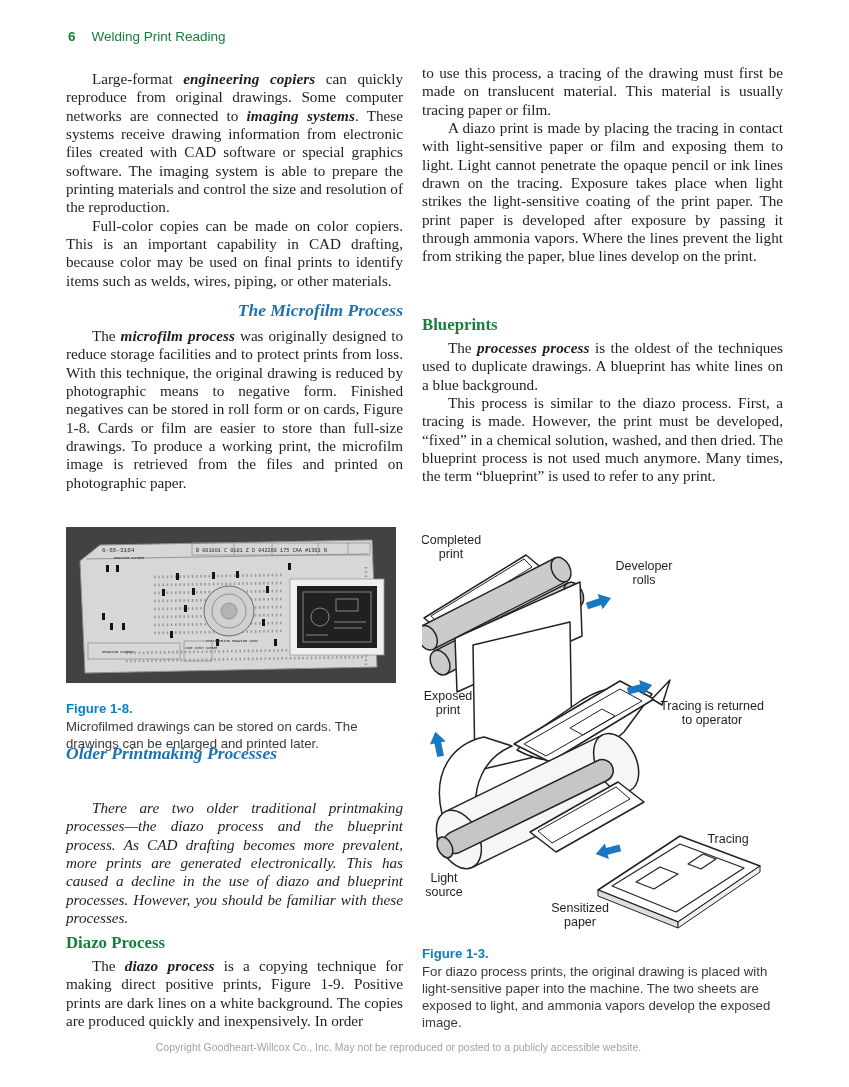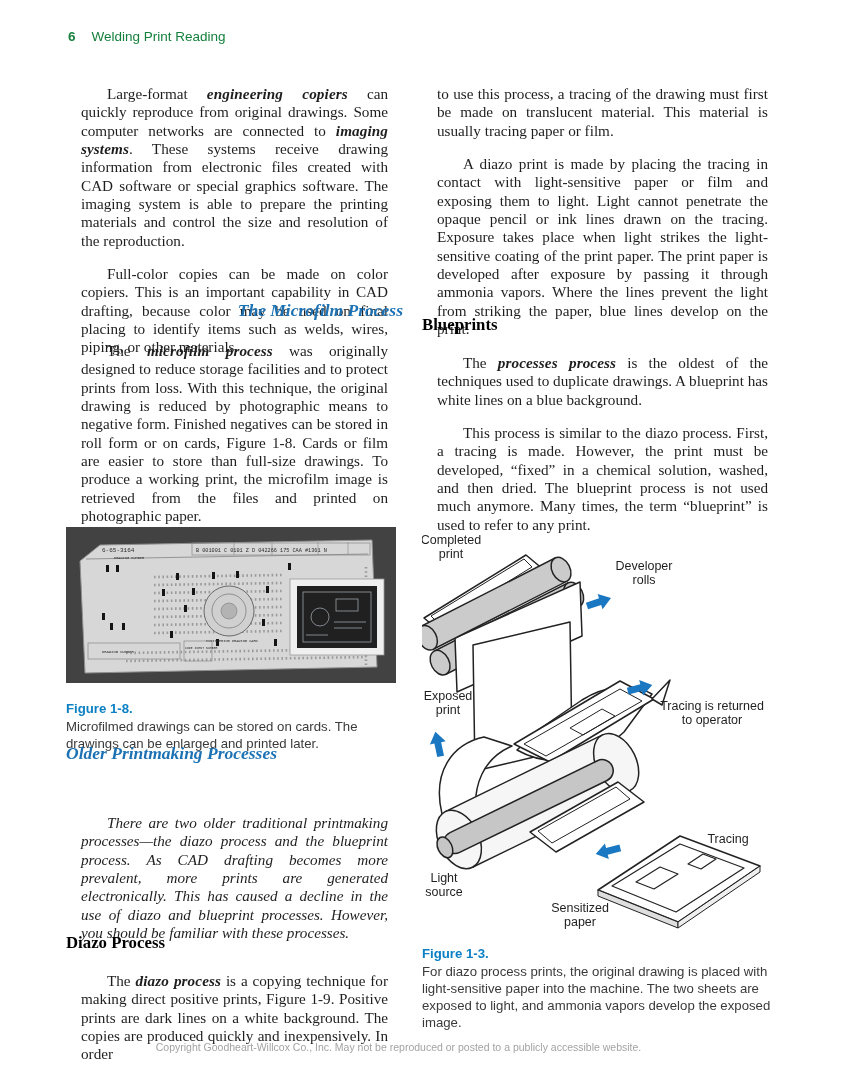--- a/index.html
+++ b/index.html
@@ -6,47 +6,47 @@
   #page{position:relative;width:849px;height:1087px;background:#ffffff;overflow:hidden;
         font-family:"Liberation Serif",serif;color:#1e1e1e;}
   
   #runhead{position:absolute;left:68px;top:29px;font-family:"Liberation Sans",sans-serif;
            font-size:13.5px;color:#15803d;}
   #runhead .pg{font-weight:bold;margin-right:16px;}
   
   .abs{position:absolute;}
   .col-l{left:66px;width:337px;}
   .col-r{left:422px;width:361px;}
-  p.body{margin:15px;font-size:15.2px;line-height:18.35px;text-align:justify;color:#1e1e1e;}
+  p.body{margin:0;font-size:15.2px;line-height:18.35px;text-align:justify;color:#1e1e1e;}
   p.body.ind{text-indent:26px;}
   p.body b i, p.body i b{letter-spacing:.1px;}
   h3.blue{margin:0;font-family:"Liberation Serif",serif;font-style:italic;font-weight:bold;
           font-size:17.5px;color:#1d72b4;}
-  h3.blk{margin:0;font-family:"Liberation Serif",serif;font-weight:bold;font-size:16.8px;color:#000000;}
+  h3.blk{margin:0;font-family:"Liberation Serif",serif;font-weight:bold;font-size:16.8px;color:#15803d;}
   
   .figcap{font-family:"Liberation Sans",sans-serif;font-size:13.2px;line-height:17px;color:#3a3a3a;}
   .figcap .lab{display:block;font-weight:bold;color:#0b80c4;margin-bottom:1px;}
   
   text.dlab{font-family:"Liberation Sans",sans-serif;font-size:12.5px;fill:#1f1f1f;text-anchor:middle;}
   text.card-t{font-family:"Liberation Mono",monospace;fill:#2a2a2a;}
   #footer{position:absolute;left:0;top:1041px;width:797px;text-align:center;
           font-family:"Liberation Sans",sans-serif;font-size:10.5px;color:#a3a3a3;}
 </style>
 </head>
 <body>
 
 <div id="page">
 
   <div id="runhead">
     <span class="pg">6</span><span>Welding Print Reading</span>
   </div>
 
   <div class="abs col-l" style="top:70px;">
     <p class="body ind">Large-format <b><i>engineering copiers</i></b> can quickly reproduce from original drawings. Some computer networks are connected to <b><i>imaging systems</i></b>. These systems receive drawing information from electronic files created with CAD software or special graphics software. The imaging system is able to prepare the printing materials and control the size and resolution of the reproduction.</p>
-    <p class="body ind">Full-color copies can be made on color copiers. This is an important capability in CAD drafting, because color may be used on final placing to identify items such as welds, wires, piping, or other materials.</p>
+    <p class="body ind">Full-color copies can be made on color copiers. This is an important capability in CAD drafting, because color may be used on final prints to identify items such as welds, wires, piping, or other materials.</p>
   </div>
 
   <h3 class="blue abs col-l" style="top:300px;text-align:right;">The Microfilm Process</h3>
 
   <div class="abs col-l" style="top:327px;">
     <p class="body ind">The <b><i>microfilm process</i></b> was originally designed to reduce storage facilities and to protect prints from loss. With this technique, the original drawing is reduced by photographic means to negative form. Finished negatives can be stored in roll form or on cards, Figure 1-8. Cards or film are easier to store than full-size drawings. To produce a working print, the microfilm image is retrieved from the files and printed on photographic paper.</p>
   </div>
 
   <div class="abs col-l" style="top:527px;">
     <svg width="330" height="156" viewBox="0 0 330 156">
@@ -140,21 +140,21 @@
   <div class="abs col-l" style="top:799px;font-style:italic;">
     <p class="body ind">There are two older traditional printmaking processes—the diazo process and the blueprint process. As CAD drafting becomes more prevalent, more prints are generated electronically. This has caused a decline in the use of diazo and blueprint processes. However, you should be familiar with these processes.</p>
   </div>
 
   <h3 class="blk abs col-l" style="top:933px;">Diazo Process</h3>
 
   <div class="abs col-l" style="top:957px;">
     <p class="body ind">The <b><i>diazo process</i></b> is a copying technique for making direct positive prints, Figure 1-9. Positive prints are dark lines on a white background. The copies are produced quickly and inexpensively. In order</p>
   </div>
 
-  <div class="abs col-r" style="top:70px;">
+  <div class="abs col-r" style="top:64px;">
     <p class="body">to use this process, a tracing of the drawing must first be made on translucent material. This material is usually tracing paper or film.</p>
     <p class="body ind">A diazo print is made by placing the tracing in contact with light-sensitive paper or film and exposing them to light. Light cannot penetrate the opaque pencil or ink lines drawn on the tracing. Exposure takes place when light strikes the light-sensitive coating of the print paper. The print paper is developed after exposure by passing it through ammonia vapors. Where the lines prevent the light from striking the paper, blue lines develop on the print.</p>
   </div>
 
   <h3 class="blk abs col-r" style="top:315px;">Blueprints</h3>
 
   <div class="abs col-r" style="top:339px;">
     <p class="body ind">The <b><i>processes process</i></b> is the oldest of the techniques used to duplicate drawings. A blueprint has white lines on a blue background.</p>
     <p class="body ind">This process is similar to the diazo process. First, a tracing is made. However, the print must be developed, “fixed” in a chemical solution, washed, and then dried. The blueprint process is not used much anymore. Many times, the term “blueprint” is used to refer to any print.</p>
   </div>

